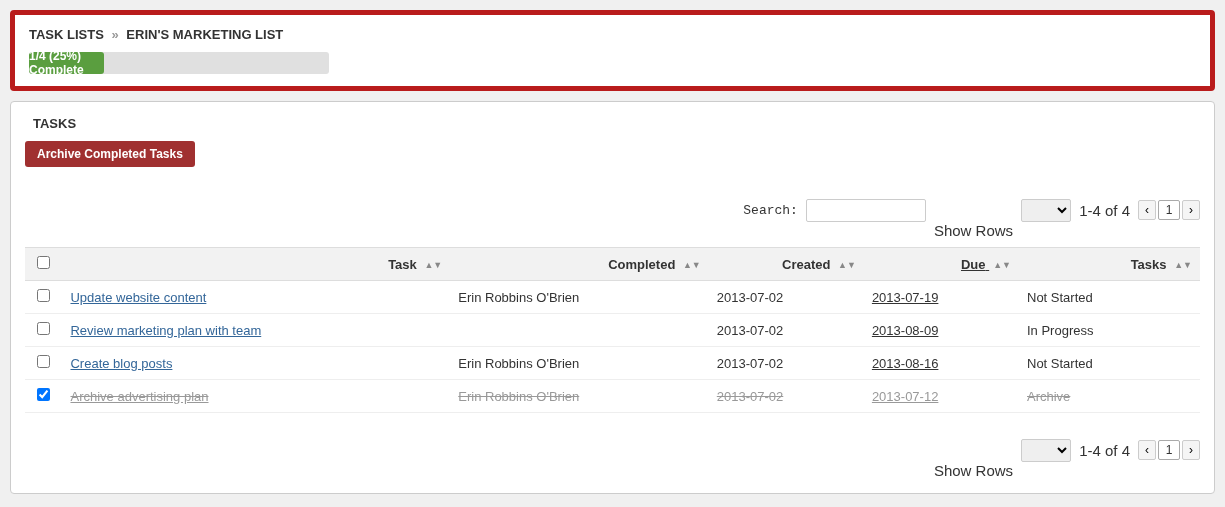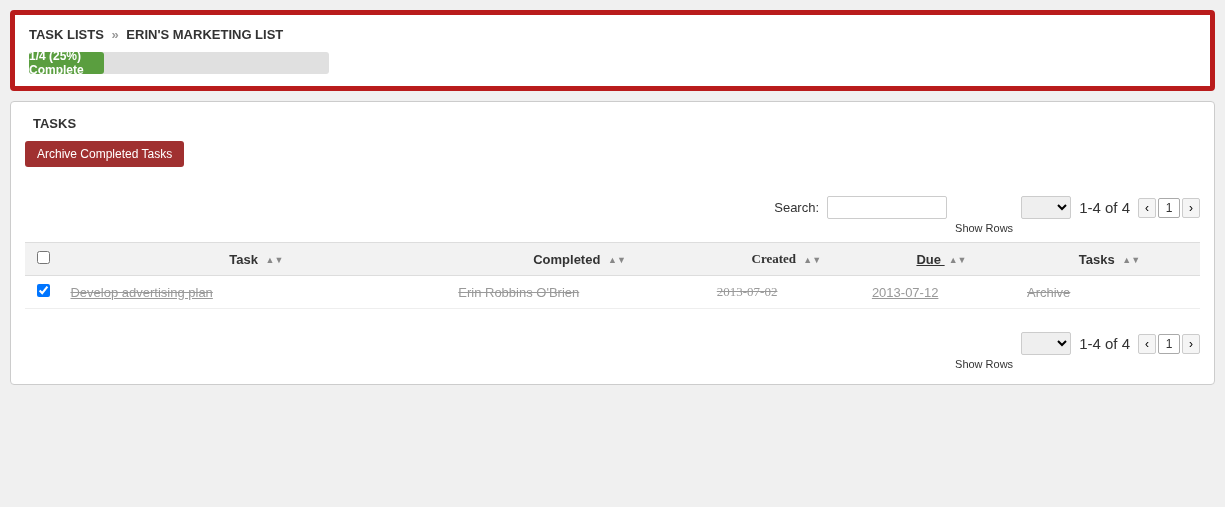--- a/index.html
+++ b/index.html
@@ -68,47 +68,48 @@
     }
 
     .archive-btn {
       background: #a03030;
       color: #fff;
       border: none;
       padding: 6px 12px;
       border-radius: 3px;
       cursor: pointer;
       font-size: 12px;
-      font-weight: normal;
+      font-weight: bold;
       margin-bottom: 14px;
     }
 
     .table-controls {
       display: flex;
       align-items: center;
       justify-content: flex-end;
       gap: 8px;
       margin-bottom: 8px;
       font-size: 13px;
     }
 
     .search-label {
       font-size: 13px;
+      font-family: Liberation Mono, monospace;
     }
 
     .search-input {
       border: 1px solid #ccc;
       padding: 3px 5px;
       font-size: 13px;
       width: 120px;
       border-radius: 2px;
     }
 
     .show-rows-label {
-      font-size: 11px;
+      font-size: 15px;
       margin-top: 41px;
     }
 
     .rows-select {
       border: 1px solid #ccc;
       padding: 2px 14px;
       font-size: 13px;
       border-radius: 2px;
       width: 50px;
     }
@@ -149,21 +150,21 @@
     }
 
     thead tr {
       background: #f2f2f2;
       border-top: 1px solid #ddd;
       border-bottom: 1px solid #ddd;
     }
 
     th {
       padding: 8px 8px;
-      text-align: center;
+      text-align: right;
       font-weight: bold;
       color: #333;
       border-bottom: 1px solid #ddd;
       white-space: nowrap;
     }
 
     th .sort-arrows {
       display: inline-flex;
       flex-direction: column;
       font-size: 9px;
@@ -202,21 +203,21 @@
     }
 
     input[type="checkbox"] {
       cursor: pointer;
       width: 13px;
       height: 13px;
     }
 
     .col-task { width: 300px; }
     .col-assignee { width: 200px; }
-    .col-created { width: 120px; font-family: Liberation Serif, serif; }
+    .col-created { width: 120px; }
     .col-due { width: 120px; text-decoration: underline; }
     .col-status { width: 140px; }
 
     .bottom-controls {
       display: flex;
       align-items: center;
       justify-content: flex-end;
       gap: 8px;
       margin-top: 8px;
       font-size: 13px;
@@ -284,23 +285,47 @@
           <span>Due</span>
           <span class="sort-arrows">▲▼</span>
         </th>
         <th class="col-status">
           <span>Tasks</span>
           <span class="sort-arrows">▲▼</span>
         </th>
       </tr>
     </thead>
     <tbody id="table-body">
+    <tr>
+          <td class="checkbox-col"><input type="checkbox" style=""></td>
+          <td class="col-task"><a href="#" class="task-link">Update website content</a></td>
+          <td class="col-assignee">Erin Robbins O'Brien</td>
+          <td class="col-created">2013-07-02</td>
+          <td class="col-due">2013-07-19</td>
+          <td class="col-status">Not Started</td>
+        </tr>
+        <tr>
+          <td class="checkbox-col"><input type="checkbox" style=""></td>
+          <td class="col-task"><a href="#" class="task-link">Review marketing plan with team</a></td>
+          <td class="col-assignee"></td>
+          <td class="col-created">2013-07-02</td>
+          <td class="col-due">2013-08-09</td>
+          <td class="col-status">In Progress</td>
+        </tr>
+        <tr>
+          <td class="checkbox-col"><input type="checkbox" style=""></td>
+          <td class="col-task"><a href="#" class="task-link">Create blog posts</a></td>
+          <td class="col-assignee">Erin Robbins O'Brien</td>
+          <td class="col-created">2013-07-02</td>
+          <td class="col-due">2013-08-16</td>
+          <td class="col-status">Not Started</td>
+        </tr>
         <tr>
           <td class="checkbox-col"><input type="checkbox" checked="" style=""></td>
-          <td class="col-task"><a href="#" class="task-link-strikethrough">Develop advertising plan</a></td>
+          <td class="col-task"><a href="#" class="task-link-strikethrough">Archive advertising plan</a></td>
           <td class="col-assignee text-strikethrough">Erin Robbins O'Brien</td>
           <td class="col-created text-strikethrough">2013-07-02</td>
           <td class="col-due text-strikethrough">2013-07-12</td>
           <td class="col-status text-strikethrough">Archive</td>
         </tr>
       </tbody>
   </table>
 
   
   <div class="bottom-controls">

